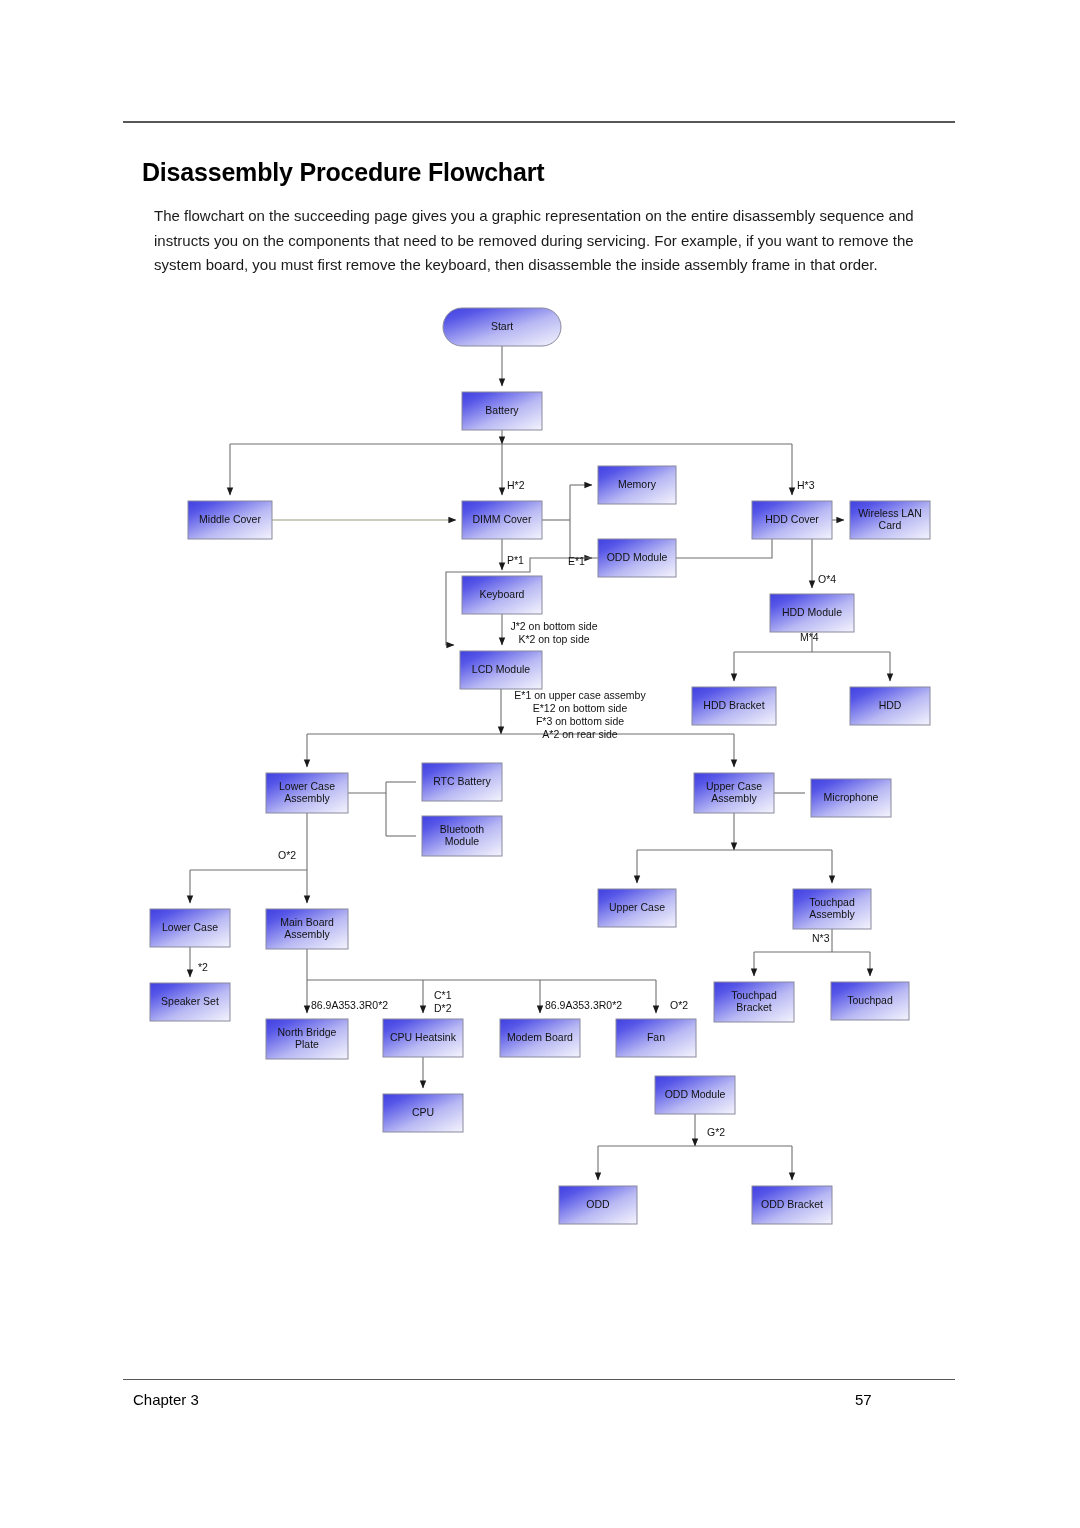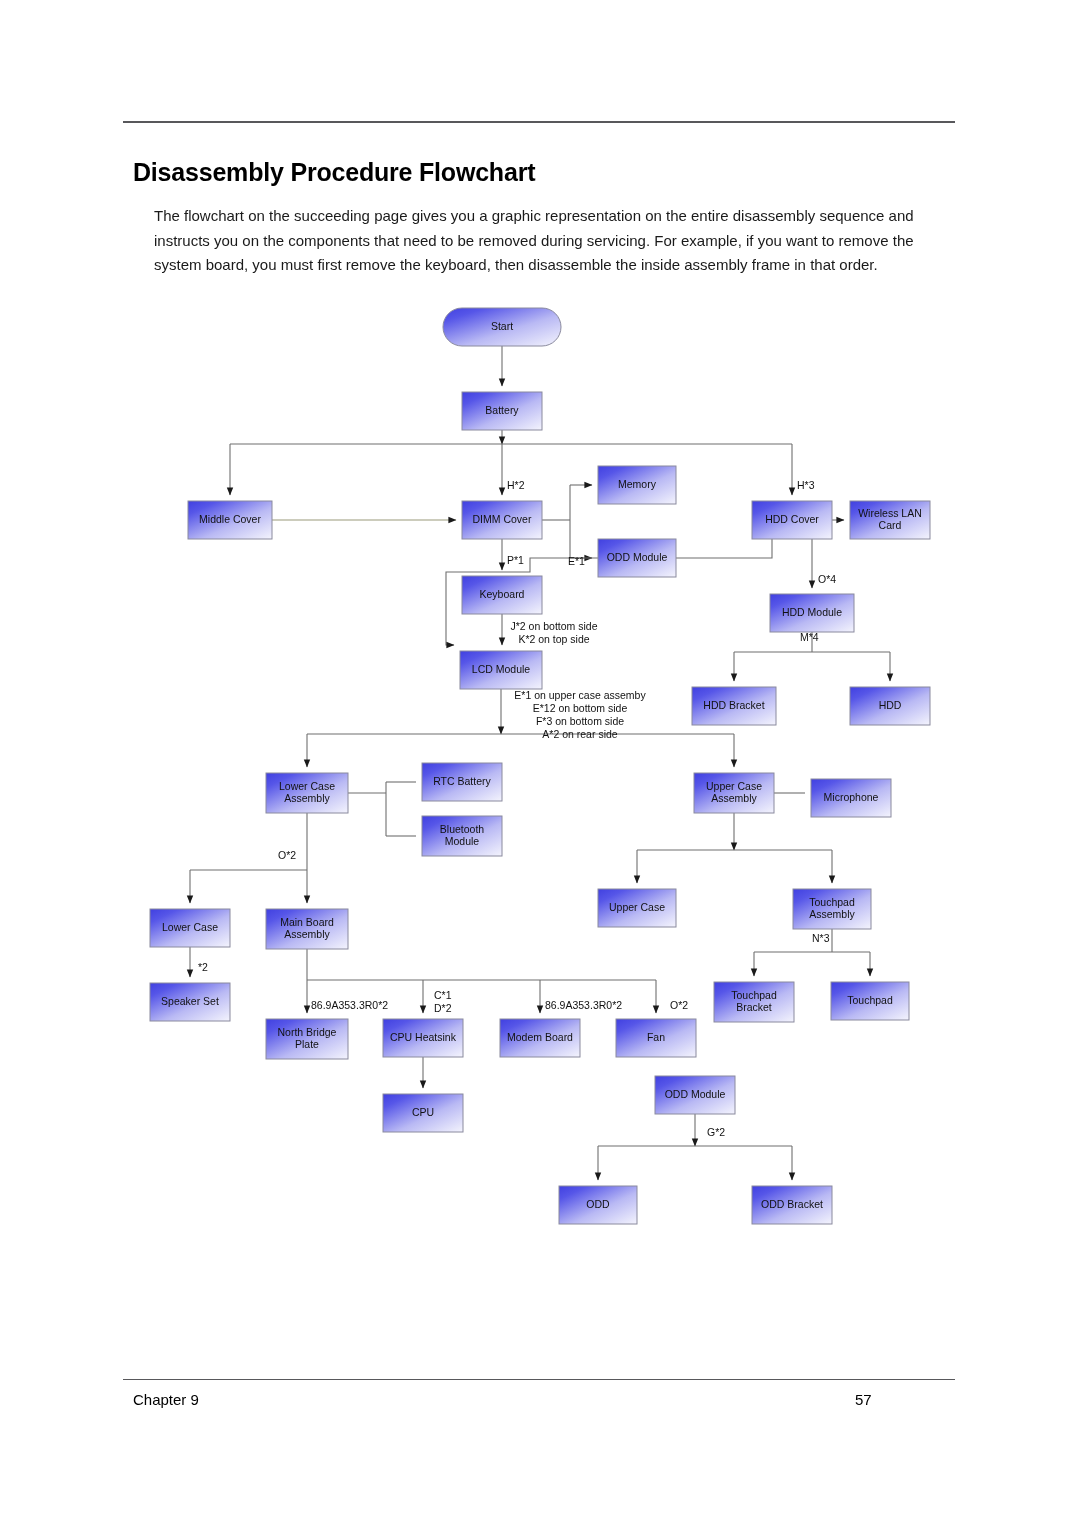--- a/index.html
+++ b/index.html
@@ -11,21 +11,21 @@
     position:relative;
     overflow:hidden;
   }
   .page{position:absolute;left:0;top:0;width:1080px;height:1528px;}
 
   .header-rule{
     position:absolute;left:123px;top:121px;width:832px;height:0;
     border-top:2px solid #58585b;
   }
   .page-title{
-    position:absolute;left:133px;top:141px;width:800px;
+    position:absolute;left:142px;top:141px;width:800px;
     font-size:25px;font-weight:bold;letter-spacing:-0.2px;
     color:#000;
   }
   .intro{
     position:absolute;left:154px;top:189px;width:806px;
     font-size:15px;line-height:24.6px;color:#1a1a1a;
     text-align:left;
   }
 
   .footer-rule{
@@ -330,16 +330,16 @@
         <g>
           <text class="annot" x="580" y="409">E*1 on upper case assemby</text>
           <text class="annot" x="580" y="422">E*12 on bottom side</text>
           <text class="annot" x="580" y="435">F*3 on bottom side</text>
           <text class="annot" x="580" y="448">A*2 on rear side</text>
         </g>
       </g>
   </svg>
 
   <div class="footer-rule"></div>
-  <div class="footer-left">Chapter 9</div>
+  <div class="footer-left">Chapter 3</div>
   <div class="footer-right">57</div>
 
 </div>
 
 </body></html>

